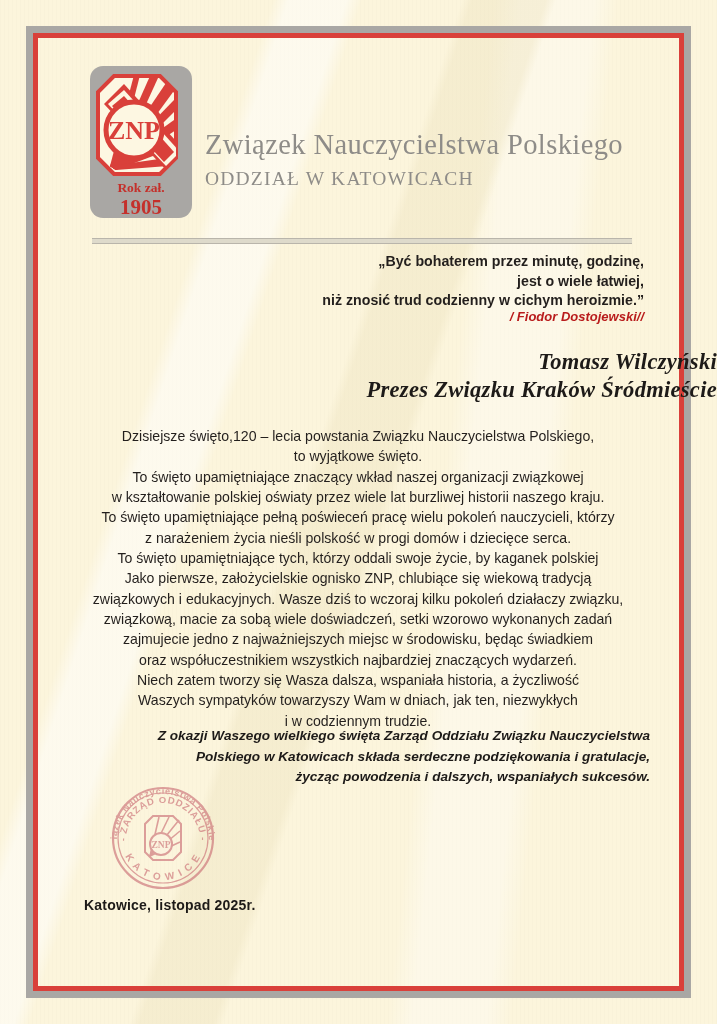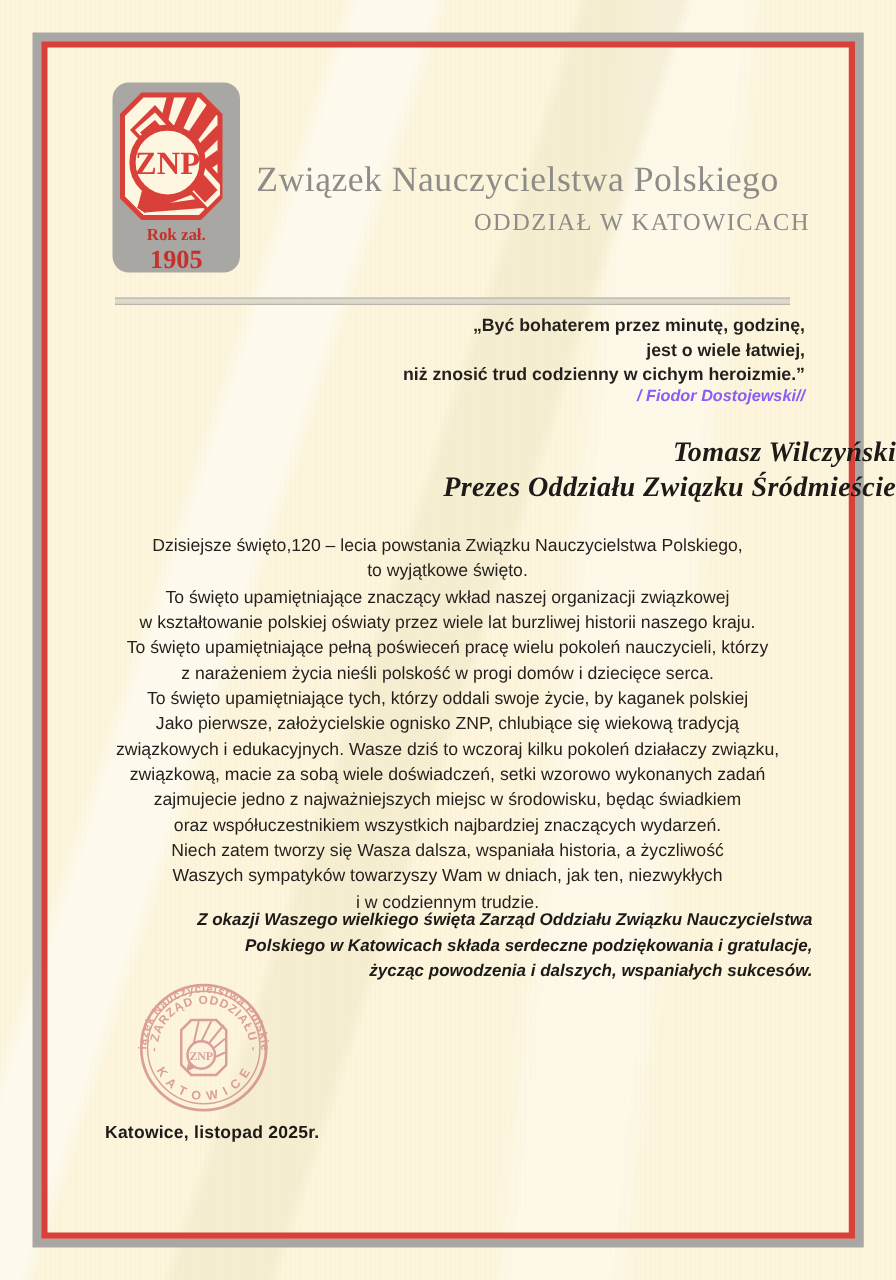--- a/index.html
+++ b/index.html
@@ -92,28 +92,28 @@
     top: 65px;
     width: 460px;
     color: #8e8c88;
     font-family: "Liberation Serif", serif;
     font-size: 28.5px;
     letter-spacing: 0.4px;
     white-space: nowrap;
   }
   .org-subtitle {
     position: absolute;
-    left: 188px;
+    left: 205px;
     top: 104px;
     width: 460px;
     color: #8e8c88;
     font-family: "Liberation Serif", serif;
     font-size: 19.5px;
     letter-spacing: 1.2px;
-    text-align: right;
+    text-align: left;
     white-space: nowrap;
   }
 
   
   .rule {
     position: absolute;
     left: 92px;
     top: 238px;
     width: 540px;
     height: 4px;
@@ -135,21 +135,21 @@
     line-height: 19.6px;
     padding-right: 8px;
     box-sizing: border-box;
   }
   .quote-attrib {
     position: absolute;
     left: 60px;
     top: 309px;
     width: 592px;
     text-align: right;
-    color: #8b5cf6;
+    color: #b91c1c;
     font-size: 13px;
     font-weight: bold;
     font-style: italic;
     padding-right: 8px;
     box-sizing: border-box;
   }
 
   
   .recipient {
     position: absolute;
@@ -280,21 +280,21 @@
 
     <div class="quote">
       <div>„Być bohaterem przez minutę, godzinę,</div>
       <div>jest o wiele łatwiej,</div>
       <div>niż znosić trud codzienny w cichym heroizmie.”</div>
     </div>
     <div class="quote-attrib">/ Fiodor Dostojewski//</div>
 
     <div class="recipient">
       <div class="name">Tomasz Wilczyński</div>
-      <div class="role">Prezes Oddziału Związku Śródmieście</div>
+      <div class="role">Prezes Związku Kraków Śródmieście</div>
     </div>
 
     <div class="body-text" id="body-text">
         <p>Dzisiejsze święto,120 – lecia powstania Związku Nauczycielstwa Polskiego,</p>
         <p>to wyjątkowe święto.</p>
         <p>To święto upamiętniające znaczący wkład naszej organizacji związkowej</p>
         <p>w kształtowanie polskiej oświaty przez wiele lat burzliwej historii naszego kraju.</p>
         <p>To święto upamiętniające pełną poświeceń pracę wielu pokoleń nauczycieli, którzy</p>
         <p>z narażeniem życia nieśli polskość w progi domów i dziecięce serca.</p>
         <p>To święto upamiętniające tych, którzy oddali swoje życie, by kaganek polskiej</p>

